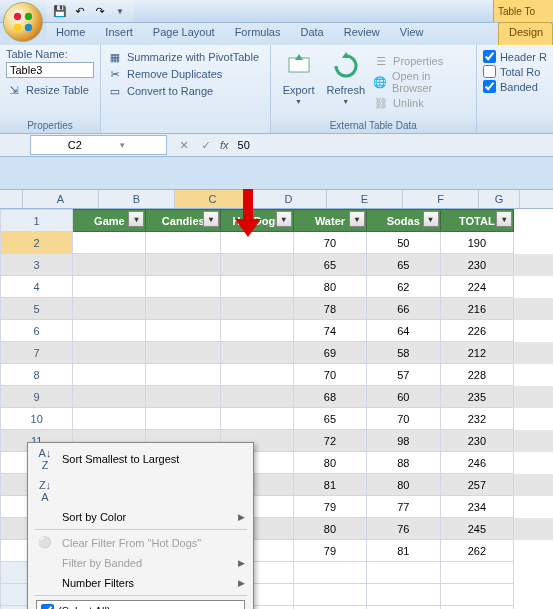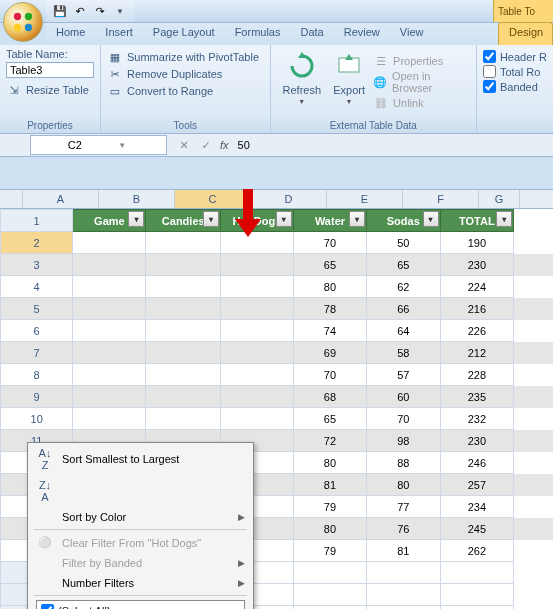--- a/index.html
+++ b/index.html
@@ -211,43 +211,42 @@
       </div>
       <div class="btn-row">
         <span class="icon">✂</span>
         <span>Remove Duplicates</span>
       </div>
       <div class="btn-row">
         <span class="icon">▭</span>
         <span>Convert to Range</span>
       </div>
     </div>
-    <div class="group-label">Tools</div>
   </div>
 
   <div class="group" style="width:210px">
     <div style="display:flex">
+      <div class="bigbtn">
+        <span class="bigicon">
+          <svg width="28" height="28">
+              <rect x="4" y="6" width="20" height="14" fill="#fff" stroke="#6a8"></rect>
+              <path d="M14 2 L18 8 L10 8 Z" fill="#4a7"></path>
+            </svg>
+        </span>
+        <span>Export</span>
+        <span style="font-size:7px;color:#555">▼</span>
+      </div>
       <div class="bigbtn">
         <span class="bigicon">
           <svg width="28" height="28">
               <path d="M14 4 A10 10 0 1 1 4 14" fill="none" stroke="#3a7" stroke-width="3"></path>
               <path d="M14 0 L18 6 L10 6 Z" fill="#3a7"></path>
             </svg>
         </span>
         <span>Refresh</span>
-        <span style="font-size:7px;color:#555">▼</span>
-      </div>
-      <div class="bigbtn">
-        <span class="bigicon">
-          <svg width="28" height="28">
-              <rect x="4" y="6" width="20" height="14" fill="#fff" stroke="#6a8"></rect>
-              <path d="M14 2 L18 8 L10 8 Z" fill="#4a7"></path>
-            </svg>
-        </span>
-        <span>Export</span>
         <span style="font-size:7px;color:#555">▼</span>
       </div>
       <div style="padding:4px 2px">
         <div class="btn-row disabled">
           <span class="icon">☰</span>
           <span>Properties</span>
         </div>
         <div class="btn-row disabled">
           <span class="icon">🌐</span>
           <span>Open in Browser</span>

